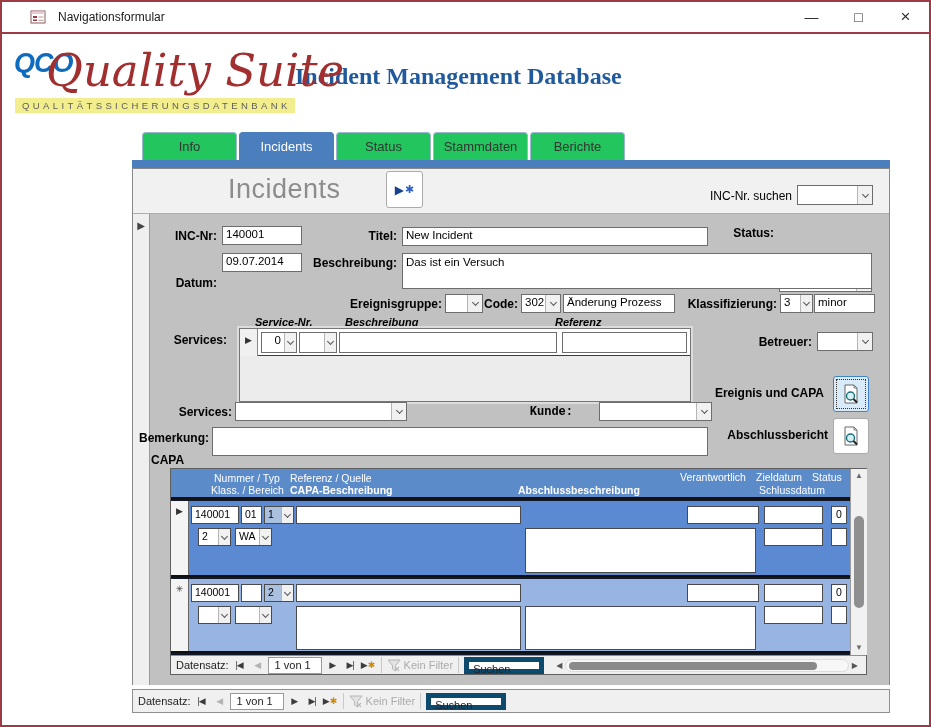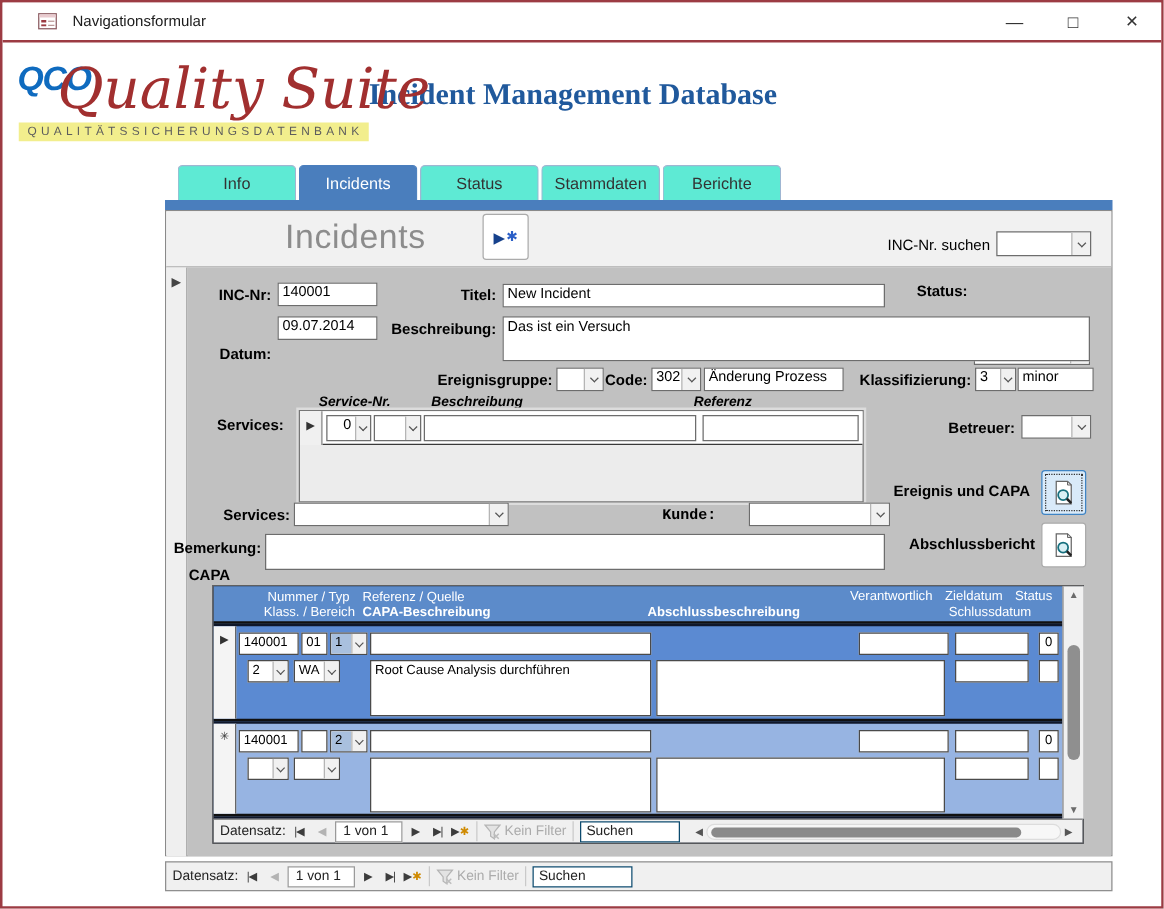--- a/index.html
+++ b/index.html
@@ -24,21 +24,21 @@
   .logo-name { position:absolute; left:44px; top:42px; font-family:"DejaVu Serif", serif;
                font-style:italic; font-size:45px; color:#A12F2F; z-index:2; white-space:nowrap; }
   .logo-subtitle { position:absolute; left:13px; top:96px; background:#F2EE8D; color:#5d5d5d;
                    font-size:9.5px; letter-spacing:3.4px; padding:2px 4px 2px 7px; z-index:3; white-space:nowrap; }
   .app-title { position:absolute; left:293px; top:61px; font-family:"Liberation Serif", serif;
                font-size:24px; font-weight:600; color:#20599C; white-space:nowrap; }
 
   
   .tabs { position:absolute; left:140px; top:130px; display:flex; gap:2px; height:28px; }
   .tab { width:95px; height:28px; line-height:28px; text-align:center; font-size:13px;
-         color:#333; background:#5eead4; border:1px solid #9FB6D2; border-bottom:none;
+         color:#333; background:#22c55e; border:1px solid #9FB6D2; border-bottom:none;
          border-radius:4px 4px 0 0; cursor:default; }
   .tab.active { background:#4A7EBD; border-color:#4A7EBD; color:#fff; }
   .accentbar { position:absolute; left:130px; top:158px; width:758px; height:8px; background:#4A7EBD; }
 
   
   .panelbox { position:absolute; left:130px; top:166px; width:758px; height:517px;
               border:1px solid #8a8a8a; }
   .panelhead { position:absolute; left:131px; top:167px; width:756px; height:45px;
                background:#F1F1F1; border-bottom:1px solid #ADADAD; }
   .panel-title { position:absolute; left:226px; top:172px; font-size:27px; color:#8C8C8C;
@@ -110,21 +110,21 @@
   .navbar { position:absolute; background:#F0F0F0; border:1px solid #8f8f8f; display:flex;
             align-items:center; font-size:11px; color:#222; padding:0 5px; gap:3px; }
   .nbtn { min-width:15px; height:16px; display:flex; align-items:center; justify-content:center;
           font-size:9px; color:#3c3c3c; letter-spacing:-1px; white-space:nowrap; }
   .nbtn.gray { color:#B3B3B3; }
   .nbtn .star { color:#CF8A00; font-size:9px; margin-left:1px; letter-spacing:0; }
   .npos { background:#fff; border:1px solid #9a9a9a; height:17px; line-height:15px;
           padding:0 6px; min-width:54px; }
   .vsep { width:1px; height:16px; background:#c9c9c9; margin:0 2px; flex:0 0 auto; }
   .grayed { color:#ABABAB; white-space:nowrap; }
-  .nsearch { background:#fff; border:1px solid #0c4a6e; height:17px; line-height:15px;
+  .nsearch { background:#fff; border:5px solid #0c4a6e; height:17px; line-height:15px;
              padding:0 4px; width:80px; }
   .hscroll { flex:1; display:flex; align-items:center; height:15px; margin-left:6px; }
   .hs-arrow { font-size:8px; color:#555; padding:0 3px; }
   .hs-track { flex:1; height:13px; background:#f7f7f7; border:1px solid #dcdcdc; border-radius:7px;
               position:relative; }
   .hs-thumb { position:absolute; left:3px; top:2px; height:8px; width:88%; background:#8A8A8A;
               border-radius:4px; }
 </style>
 </head>
 <body>
@@ -335,21 +335,20 @@
       <span class="arr">
             <i></i>
           </span>
         </div>
       <div class="combo sm" style="left:64px;top:27px;width:37px;height:18px;">
         <span class="val">WA</span>
       <span class="arr">
             <i></i>
           </span>
         </div>
-      <div class="fld multi" style="left:125px;top:27px;width:225px;height:45px;">Root Cause Analysis durchführen</div>
       <div class="fld multi" style="left:354px;top:27px;width:231px;height:45px;"></div>
       <div class="fld" style="left:593px;top:27px;width:59px;height:18px;"></div>
       <div class="fld" style="left:660px;top:27px;width:16px;height:18px;"></div>
     </div>
 
     <div class="rec rec2">
       <div class="sel">
         <span>✳</span>
       </div>
       <div class="fld" style="left:20px;top:5px;width:48px;height:18px;">140001</div>

